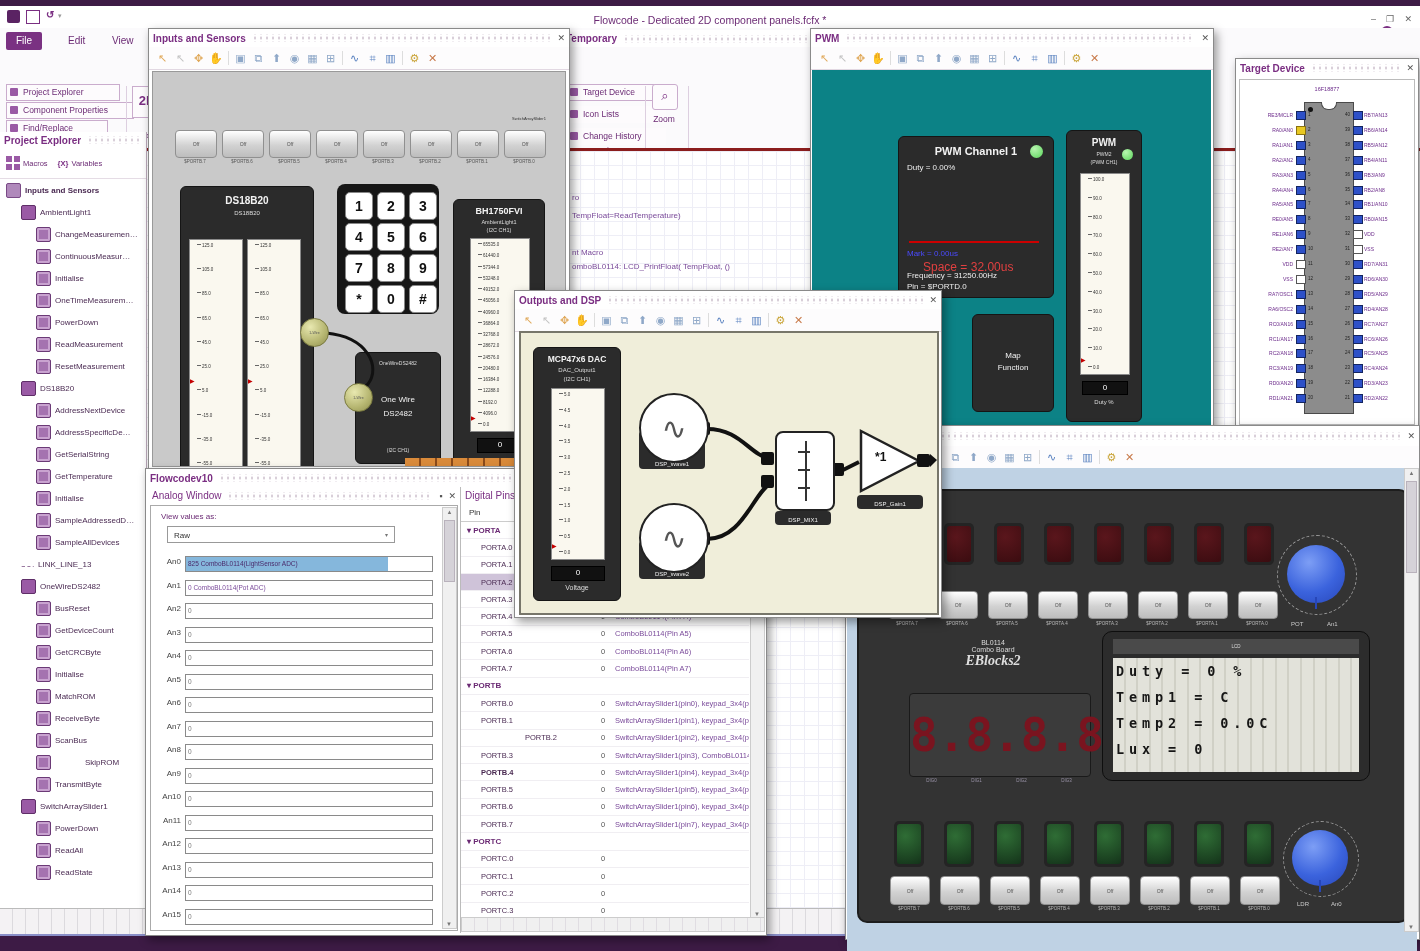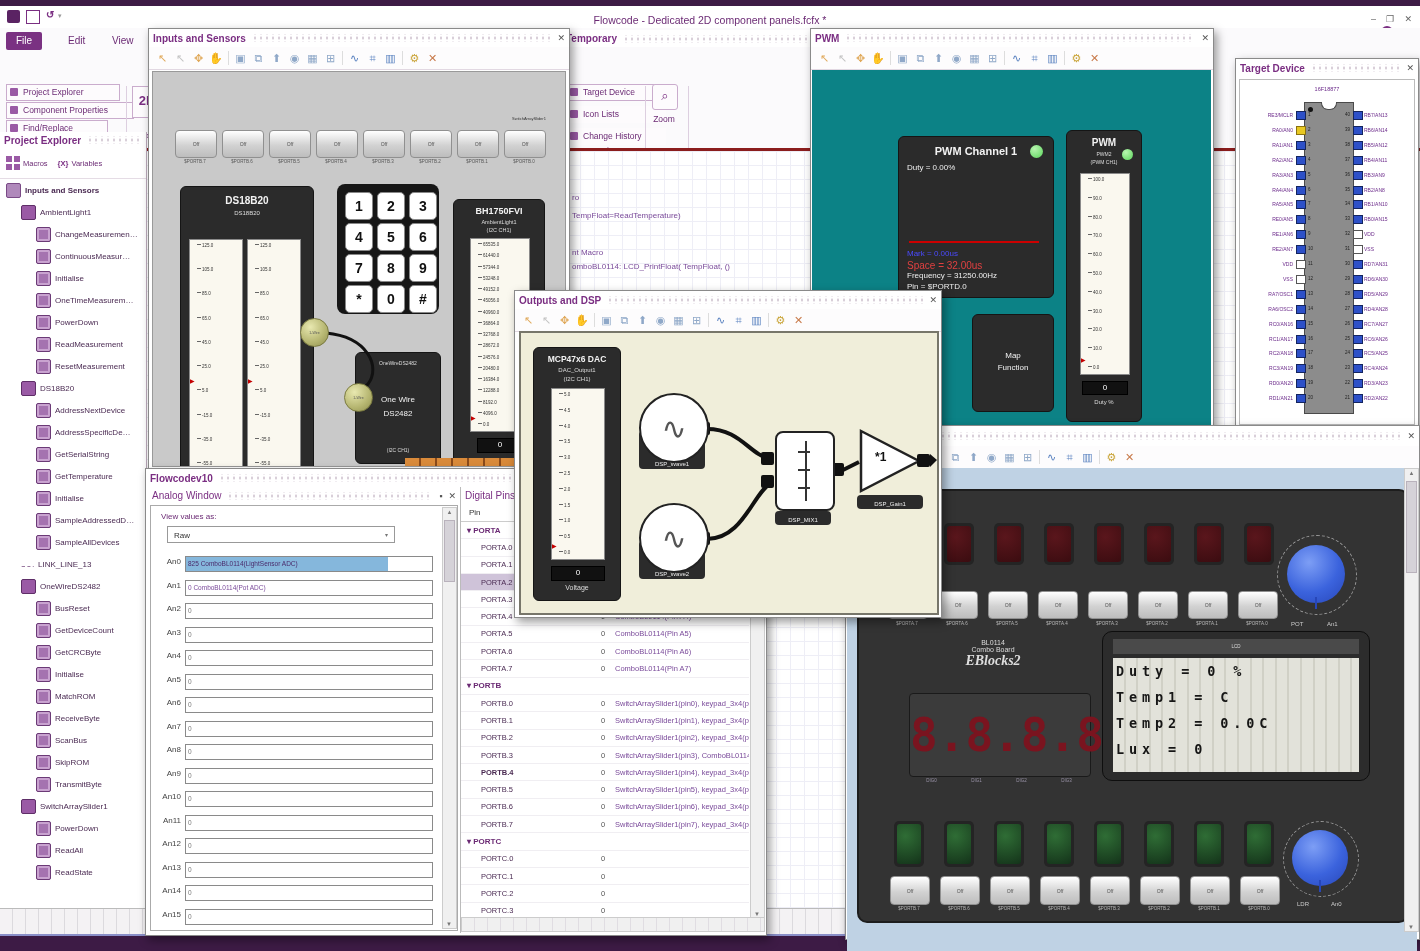--- a/index.html
+++ b/index.html
@@ -318,21 +318,21 @@
           <span>MatchROM</span>
         </div>
         <div class="pe-row" style="padding-left: 36px;">
           <span class="pe-ic pe-m"></span>
           <span>ReceiveByte</span>
         </div>
         <div class="pe-row" style="padding-left: 36px;">
           <span class="pe-ic pe-m"></span>
           <span>ScanBus</span>
         </div>
-        <div class="pe-row" style="padding-left: 36px;">
+        <div class="pe-row" style="padding-left: 36px; gap: 30px;">
           <span class="pe-ic pe-m"></span>
           <span>SkipROM</span>
         </div>
         <div class="pe-row" style="padding-left: 36px;">
           <span class="pe-ic pe-m"></span>
           <span>TransmitByte</span>
         </div>
         <div class="pe-row" style="padding-left: 21px;">
           <span class="pe-ic pe-c"></span>
           <span>SwitchArraySlider1</span>
@@ -378,21 +378,21 @@
         <span class="tbi" style="color: rgb(202, 165, 58);">⚙</span>
         <span class="tbi" style="color: rgb(200, 122, 74);">✕</span>
       </div>
     <div class="abs" style="left:1px;top:41px;width:399px;height:355px;background:#0c8286;overflow:hidden">
       <div class="dark" style="left:86px;top:66px;width:154px;height:160px">
         <div class="dk-title" style="top:8px;font-size:11px">PWM Channel 1</div>
         <div class="abs" style="right:10px;top:8px;width:13px;height:13px;border-radius:50%;background:radial-gradient(circle at 35% 30%,#b8f5b0,#5ad55a)"></div>
         <div class="abs" style="left:8px;top:26px;font-size:8px;color:#eee">Duty = 0.00%</div>
         <div class="abs" style="left:10px;top:104px;width:130px;height:2px;background:#cc0000"></div>
         <div class="abs" style="left:8px;top:112px;font-size:8px;color:#4a4aff">Mark = 0.00us</div>
-        <div class="abs" style="left:8px;top:123px;font-size:10px;color:#e04040">Space = 32.00us</div>
+        <div class="abs" style="left:24px;top:123px;font-size:12px;color:#e04040">Space = 32.00us</div>
         <div class="abs" style="left:8px;top:134px;font-size:8px;color:#eee">Frequency = 31250.00Hz</div>
         <div class="abs" style="left:8px;top:145px;font-size:8px;color:#eee">Pin = $PORTD.0</div>
       </div>
       <div class="dark" style="left:160px;top:244px;width:80px;height:96px">
         <div class="dk-title" style="top:36px;font-size:8px;font-weight:normal">Map</div>
         <div class="dk-title" style="top:48px;font-size:8px;font-weight:normal">Function</div>
       </div>
       <div class="dark" style="left:254px;top:60px;width:74px;height:290px">
         <div class="dk-title" style="top:6px;font-size:10px">PWM</div>
         <div class="dk-sub" style="top:20px;font-size:5px">PWM2</div>
@@ -806,21 +806,21 @@
             <span class="dg-pin" style="padding-left: 20px;">PORTB.0</span>
             <span class="dg-val">0</span>
             <span class="dg-desc">SwitchArraySlider1(pin0), keypad_3x4(pin_col1...</span>
           </div>
           <div class="dg-row">
             <span class="dg-pin" style="padding-left: 20px;">PORTB.1</span>
             <span class="dg-val">0</span>
             <span class="dg-desc">SwitchArraySlider1(pin1), keypad_3x4(pin_col2...</span>
           </div>
           <div class="dg-row">
-            <span class="dg-pin" style="padding-left: 20px;">PORTB.2</span>
+            <span class="dg-pin" style="padding-left: 20px; text-align: center;">PORTB.2</span>
             <span class="dg-val">0</span>
             <span class="dg-desc">SwitchArraySlider1(pin2), keypad_3x4(pin_col3...</span>
           </div>
           <div class="dg-row">
             <span class="dg-pin" style="padding-left: 20px;">PORTB.3</span>
             <span class="dg-val">0</span>
             <span class="dg-desc">SwitchArraySlider1(pin3), ComboBL0114(PinB3)</span>
           </div>
           <div class="dg-row">
             <span class="dg-pin" style="padding-left: 20px; font-weight: bold;">PORTB.4</span>

